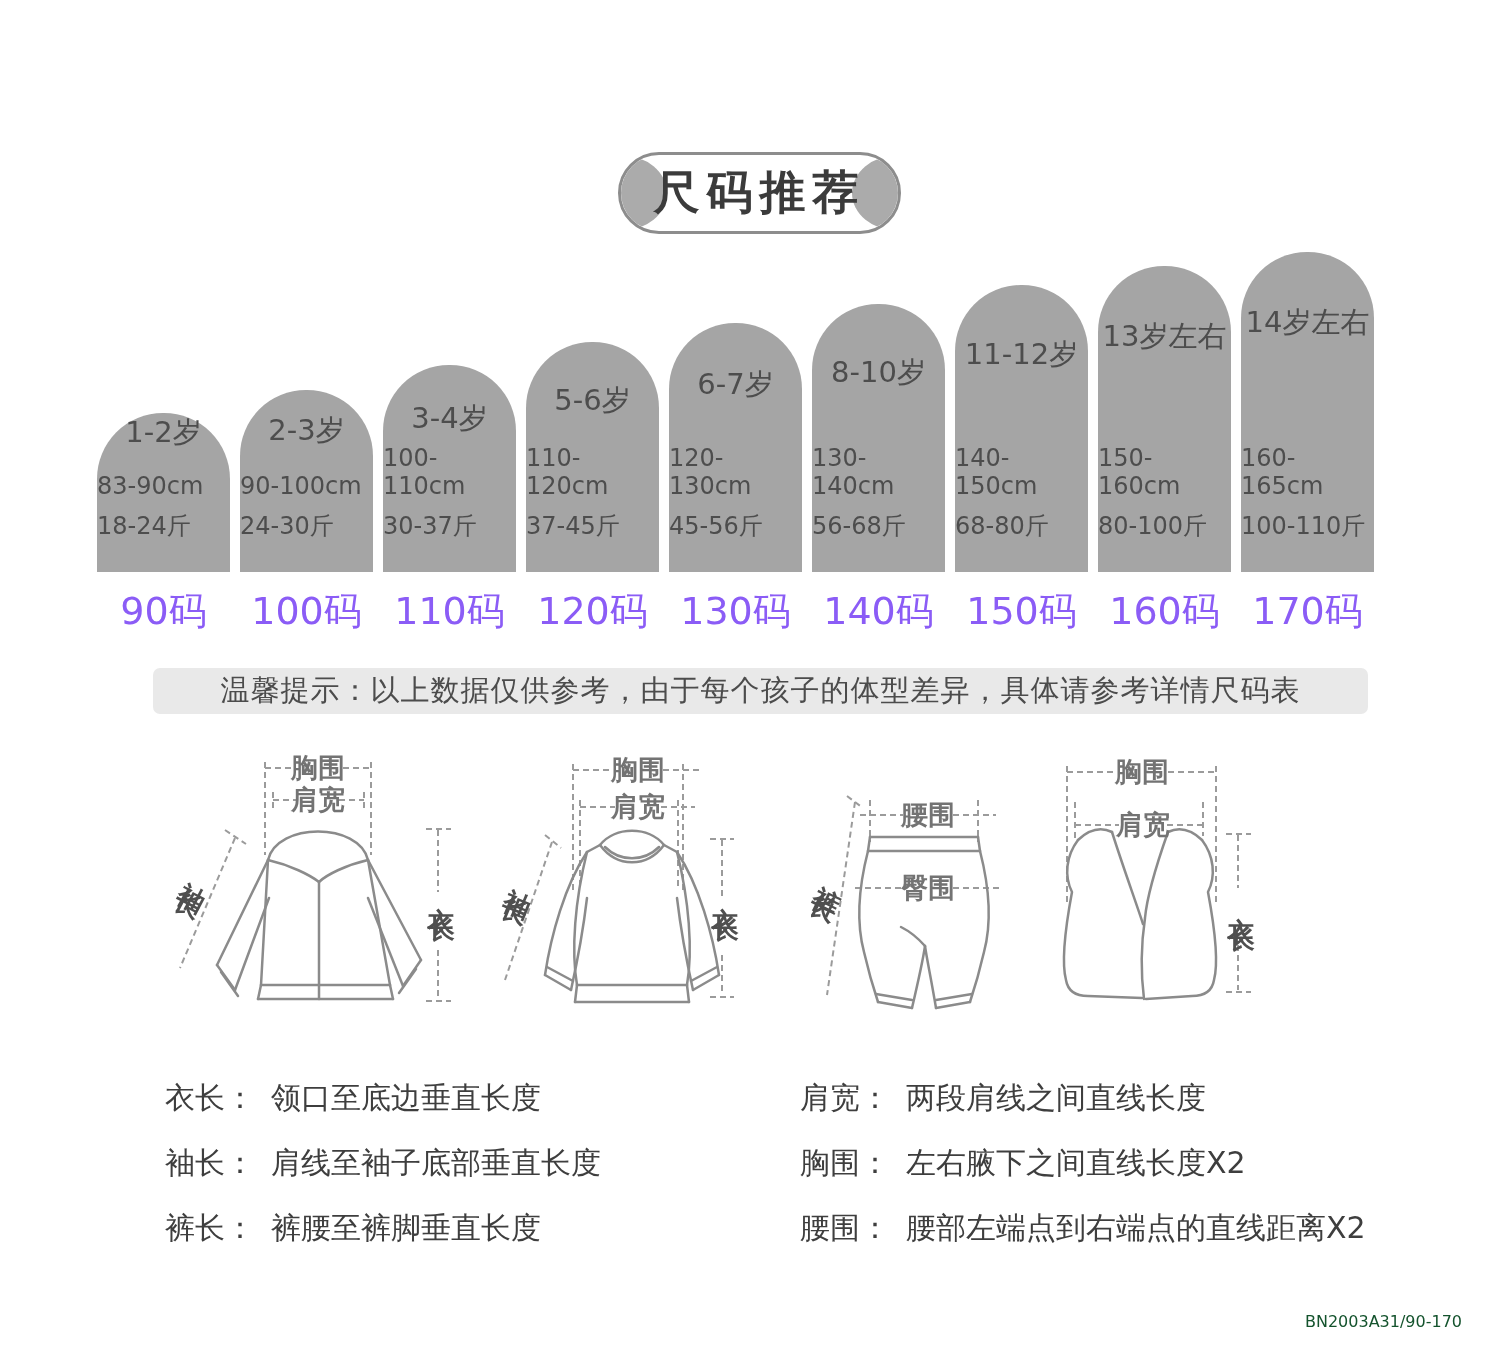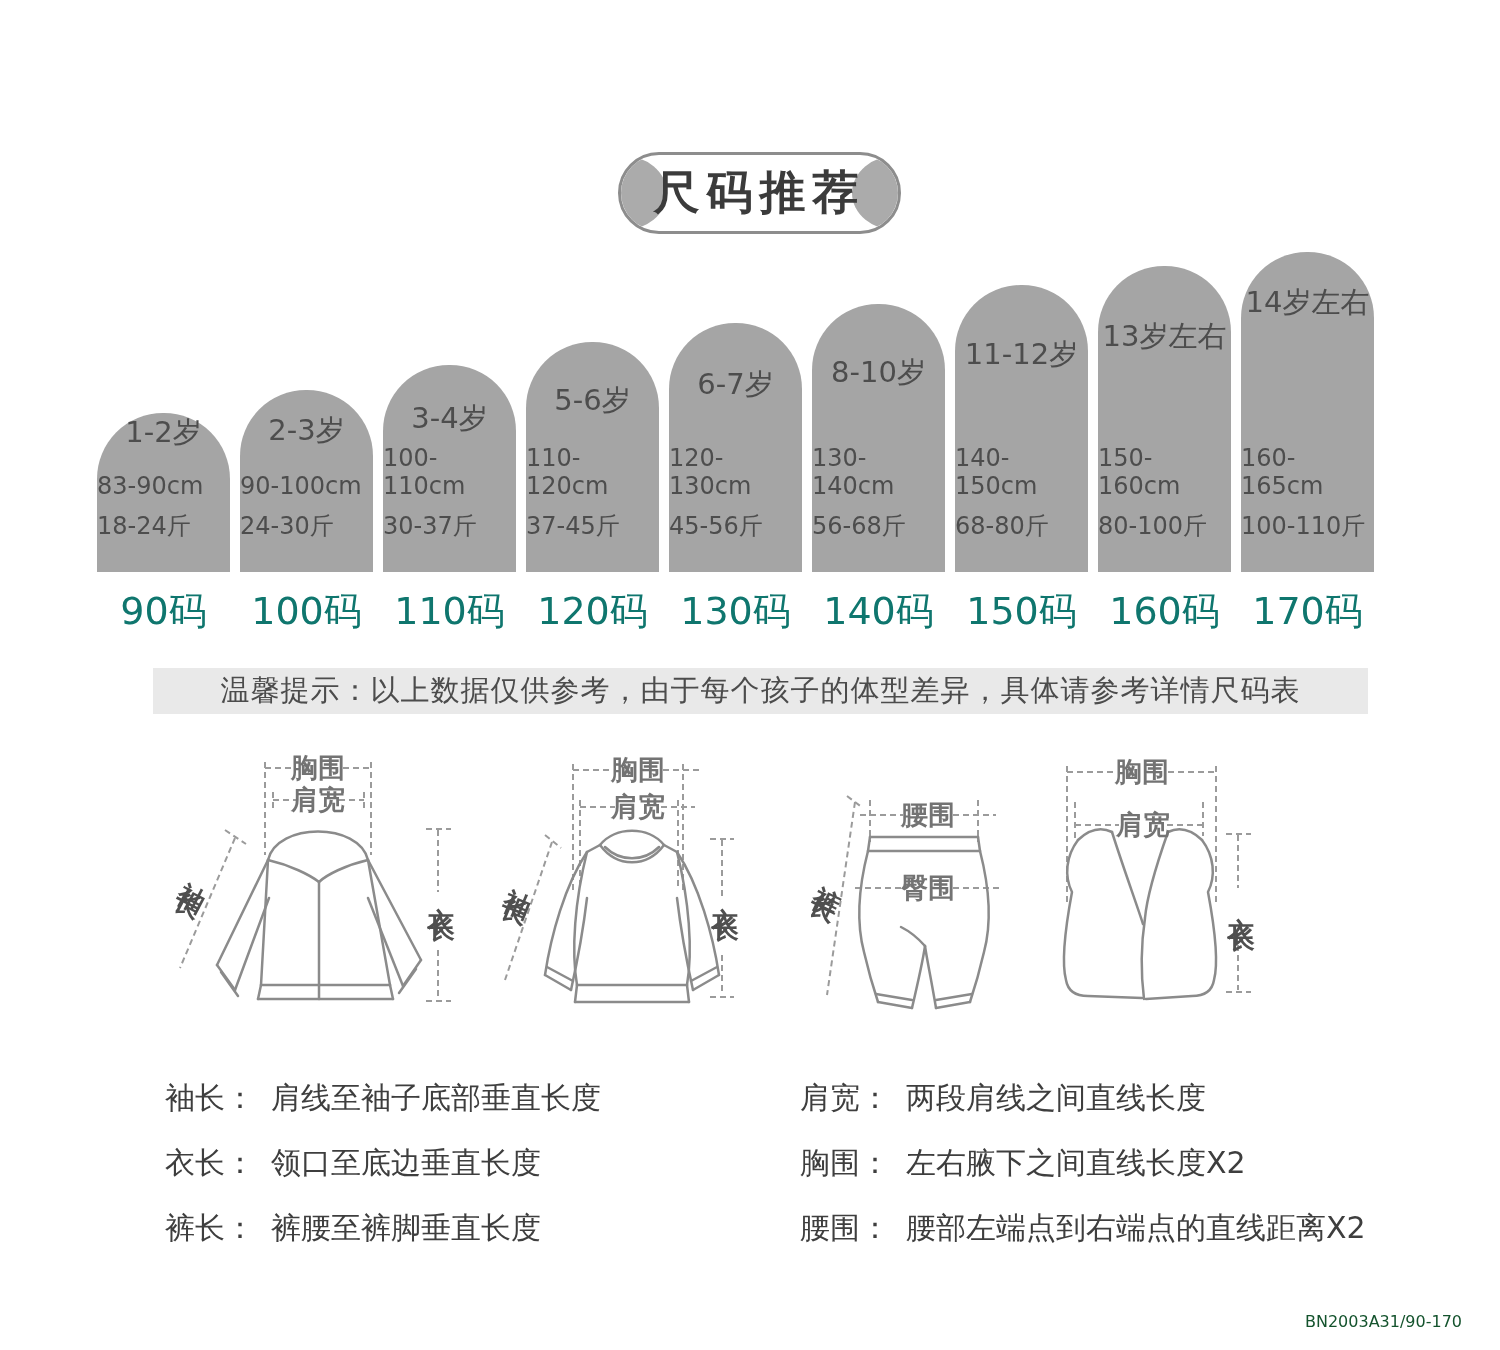--- a/index.html
+++ b/index.html
@@ -15,34 +15,34 @@
   .capsule .t{font-size:46px;font-weight:bold;color:#3b3b3b;letter-spacing:7px;z-index:2;}
 
   
   .arches{position:absolute;left:97px;top:252px;display:flex;align-items:flex-end;gap:10px;}
   .col{width:133px;display:flex;flex-direction:column;align-items:center;}
   .arch{position:relative;width:133px;background:#a5a5a5;border-radius:66px 66px 0 0;}
   .age{display:block;width:100%;text-align:center;font-size:29px;color:#4d4d4d;}
   .hrange,.wrange{position:absolute;left:0;width:100%;text-align:left;font-size:24px;color:#4d4d4d;}
   .hrange{bottom:72px;}
   .wrange{bottom:30px;}
-  .sizecode{margin-top:14px;font-size:38px;font-weight:500;color:#0f766e;text-align:center;}
+  .sizecode{margin-top:14px;font-size:38px;font-weight:500;color:#8b5cf6;text-align:center;}
   .col:nth-child(1) .arch{height:159px}.col:nth-child(1) .age{margin-top:0}
   .col:nth-child(2) .arch{height:182px}.col:nth-child(2) .age{margin-top:21px}
   .col:nth-child(3) .arch{height:207px}.col:nth-child(3) .age{margin-top:34px}
   .col:nth-child(4) .arch{height:230px}.col:nth-child(4) .age{margin-top:39px}
   .col:nth-child(5) .arch{height:249px}.col:nth-child(5) .age{margin-top:42px}
   .col:nth-child(6) .arch{height:268px}.col:nth-child(6) .age{margin-top:49px}
   .col:nth-child(7) .arch{height:287px}.col:nth-child(7) .age{margin-top:50px}
   .col:nth-child(8) .arch{height:306px}.col:nth-child(8) .age{margin-top:51px}
-  .col:nth-child(9) .arch{height:320px}.col:nth-child(9) .age{margin-top:31px}
+  .col:nth-child(9) .arch{height:320px}.col:nth-child(9) .age{margin-top:51px}
 
   
   .banner{position:absolute;left:153px;top:668px;width:1215px;height:46px;background:#e9e9e9;
-          display:flex;align-items:center;justify-content:center;font-size:29px;color:#4c4c4c;letter-spacing:1px;}
+          display:flex;align-items:center;justify-content:center;font-size:29px;color:#4c4c4c;letter-spacing:1px;border-radius:7px;}
 
   
   .diag{position:absolute;}
   .diag svg{position:absolute;left:0;top:0;}
   .dlabel{position:absolute;font-size:27px;line-height:32px;font-weight:bold;color:#737373;text-align:center;}
   .vlabel{position:absolute;font-size:27px;font-weight:bold;color:#4f4f4f;writing-mode:vertical-rl;letter-spacing:8px;}
   .rot{transform-origin:center center;}
   #d-jacket{left:165px;top:750px;width:310px;height:290px;}
   #d-sweat{left:495px;top:750px;width:310px;height:290px;}
   #d-pants{left:805px;top:750px;width:230px;height:290px;}
@@ -297,26 +297,26 @@
         <path d="M128,92 C116,126 107,156 105,178 C101,205 101,235 104,259"></path>
       </g>
     </svg>
     <span class="dlabel" style="left:0;width:204px;top:16px;">胸围</span>
     <span class="dlabel" style="left:0;width:206px;top:69px;">肩宽</span>
     <span class="vlabel" style="left:183px;top:155px;">衣长</span>
   </div>
 
   <div class="defs" id="defs-left">
     <div class="def-row">
+      <span class="def-term">衣长：</span><span>领口至底边垂直长度</span>
+    </div>
+    <div class="def-row">
       <span class="def-term">袖长：</span><span>肩线至袖子底部垂直长度</span>
     </div>
     <div class="def-row">
-      <span class="def-term">衣长：</span><span>领口至底边垂直长度</span>
-    </div>
-    <div class="def-row">
       <span class="def-term">裤长：</span><span>裤腰至裤脚垂直长度</span>
     </div>
   </div>
   <div class="defs" id="defs-right">
     <div class="def-row">
       <span class="def-term">肩宽：</span><span>两段肩线之间直线长度</span>
     </div>
     <div class="def-row">
       <span class="def-term">胸围：</span><span>左右腋下之间直线长度X2</span>
     </div>

